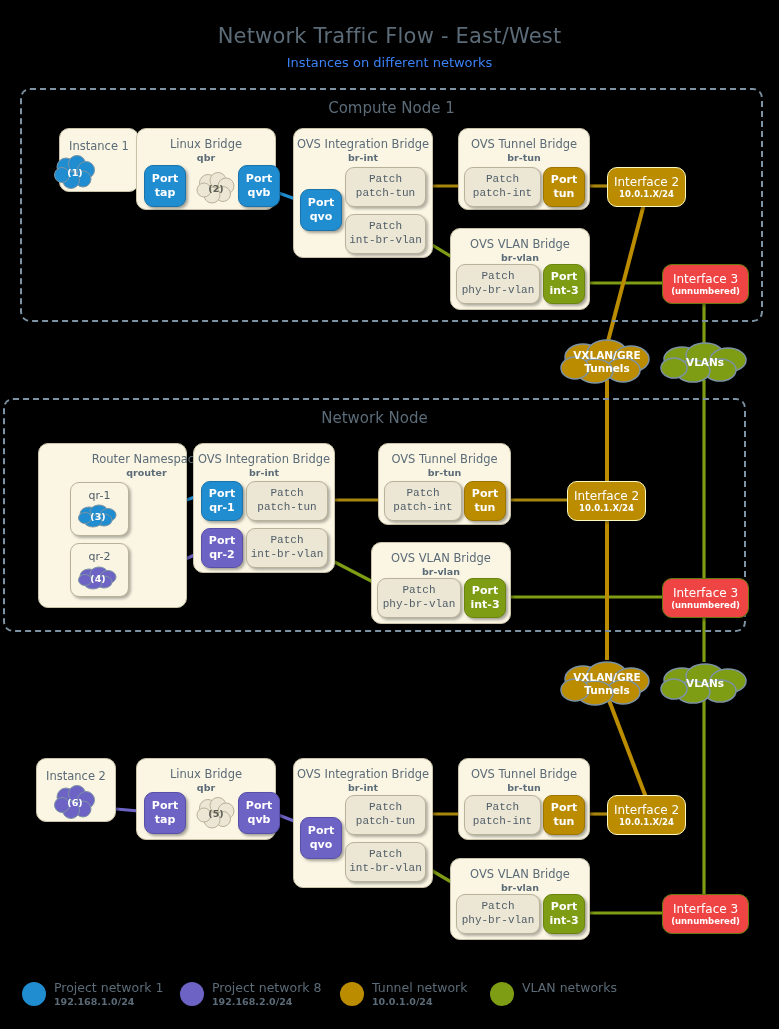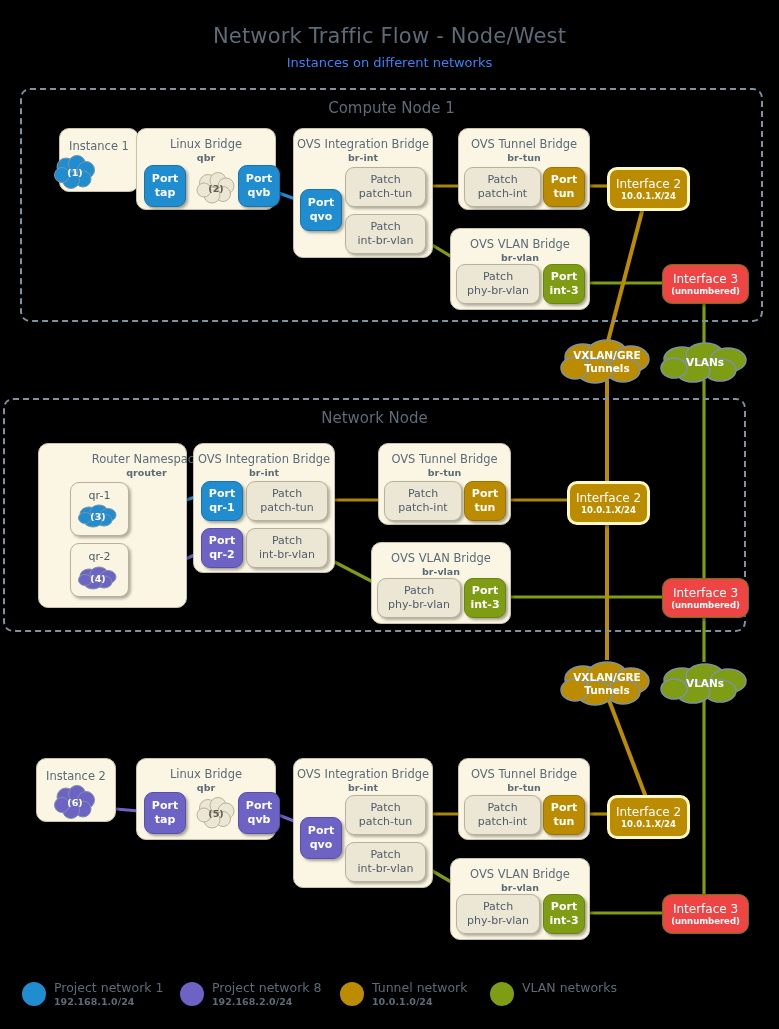--- a/index.html
+++ b/index.html
@@ -27,40 +27,40 @@
     font-size:11.5px;color:#5b6b77;}
   .box-sub{position:absolute;width:100%;text-align:center;top:23px;
     font-size:9.5px;color:#5b6b77;font-weight:bold;}
   .box-title-only{position:absolute;width:100%;text-align:center;top:10px;
     font-size:11.5px;color:#5b6b77;}
 
   
   .patch{position:absolute;background:#ece6d4;border:1px solid #b9b29a;
     border-radius:9px;box-shadow:2px 2px 3px rgba(0,0,0,.3);
     display:flex;flex-direction:column;align-items:center;justify-content:center;
-    font-size:11px;color:#4f5d68;line-height:1.25;text-align:center;}
+    font-size:11px;color:#4f5d68;line-height:1.25;text-align:center;font-family:Liberation Mono, monospace;}
 
   
   .port{position:absolute;border-radius:9px;
     box-shadow:2px 2px 3px rgba(0,0,0,.35);
     display:flex;flex-direction:column;align-items:center;justify-content:center;
     color:#fff;font-size:11px;font-weight:bold;line-height:1.25;text-align:center;}
   .p-blue{background:#1f8dd0;border:1px solid #1a74ab;}
   .p-purple{background:#6c63c4;border:1px solid #584fa8;}
   .p-gold{background:#bb8c00;border:1px solid #9c7400;}
   .p-olive{background:#7e9c14;border:1px solid #6a840f;}
 
   
   .iface{position:absolute;border-radius:10px;
     box-shadow:2px 2px 3px rgba(0,0,0,.35);
     display:flex;flex-direction:column;align-items:center;justify-content:center;
     color:#fff;text-align:center;}
   .iface .l1{font-size:12px;}
   .iface .l2{font-size:8.5px;font-weight:bold;}
-  .i-gold{background:#bb8c00;border:3px solid #fef9c3;}
+  .i-gold{background:#bb8c00;border:1px solid #fef9c3;}
   .i-olive{background:#ef4444;border:1px solid #63790f;}
 
   
   .subbox{position:absolute;background:#faf5e3;border:1px solid #b9b29a;
     border-radius:9px;box-shadow:2px 2px 3px rgba(0,0,0,.3);}
   .subbox-label{position:absolute;width:100%;text-align:center;top:6px;
     font-size:11px;color:#4f5d68;}
 
   
   .cloud{position:absolute;}
@@ -81,21 +81,21 @@
   .leg-dot{position:absolute;left:0;top:4px;width:24px;height:24px;border-radius:50%;}
   .leg-l1{position:absolute;left:32px;top:2px;font-size:12.5px;color:#5b6b77;white-space:nowrap;}
   .leg-l2{position:absolute;left:32px;top:18px;font-size:9.5px;color:#5b6b77;
     font-weight:bold;white-space:nowrap;}
 </style>
 </head>
 <body>
 
 <div class="stage">
 
-  <div class="maintitle">Network Traffic Flow - Node/West</div>
+  <div class="maintitle">Network Traffic Flow - East/West</div>
   <div class="subtitle">Instances on different networks</div>
 
   <svg class="wires" viewBox="0 0 779 1029">
 
     <line x1="82" y1="178" x2="150" y2="190" stroke="#1f8dd0" stroke-width="3.2"></line>
     <line x1="185" y1="190" x2="200" y2="190" stroke="#b9b29a" stroke-width="2"></line>
     <line x1="230" y1="190" x2="243" y2="190" stroke="#b9b29a" stroke-width="2"></line>
     <line x1="276" y1="192" x2="312" y2="205" stroke="#1f8dd0" stroke-width="3.2"></line>
     <line x1="424" y1="186" x2="466" y2="186" stroke="#a8850c" stroke-width="3.2"></line>
     <line x1="587" y1="186" x2="612" y2="186" stroke="#a8850c" stroke-width="3.2"></line>

